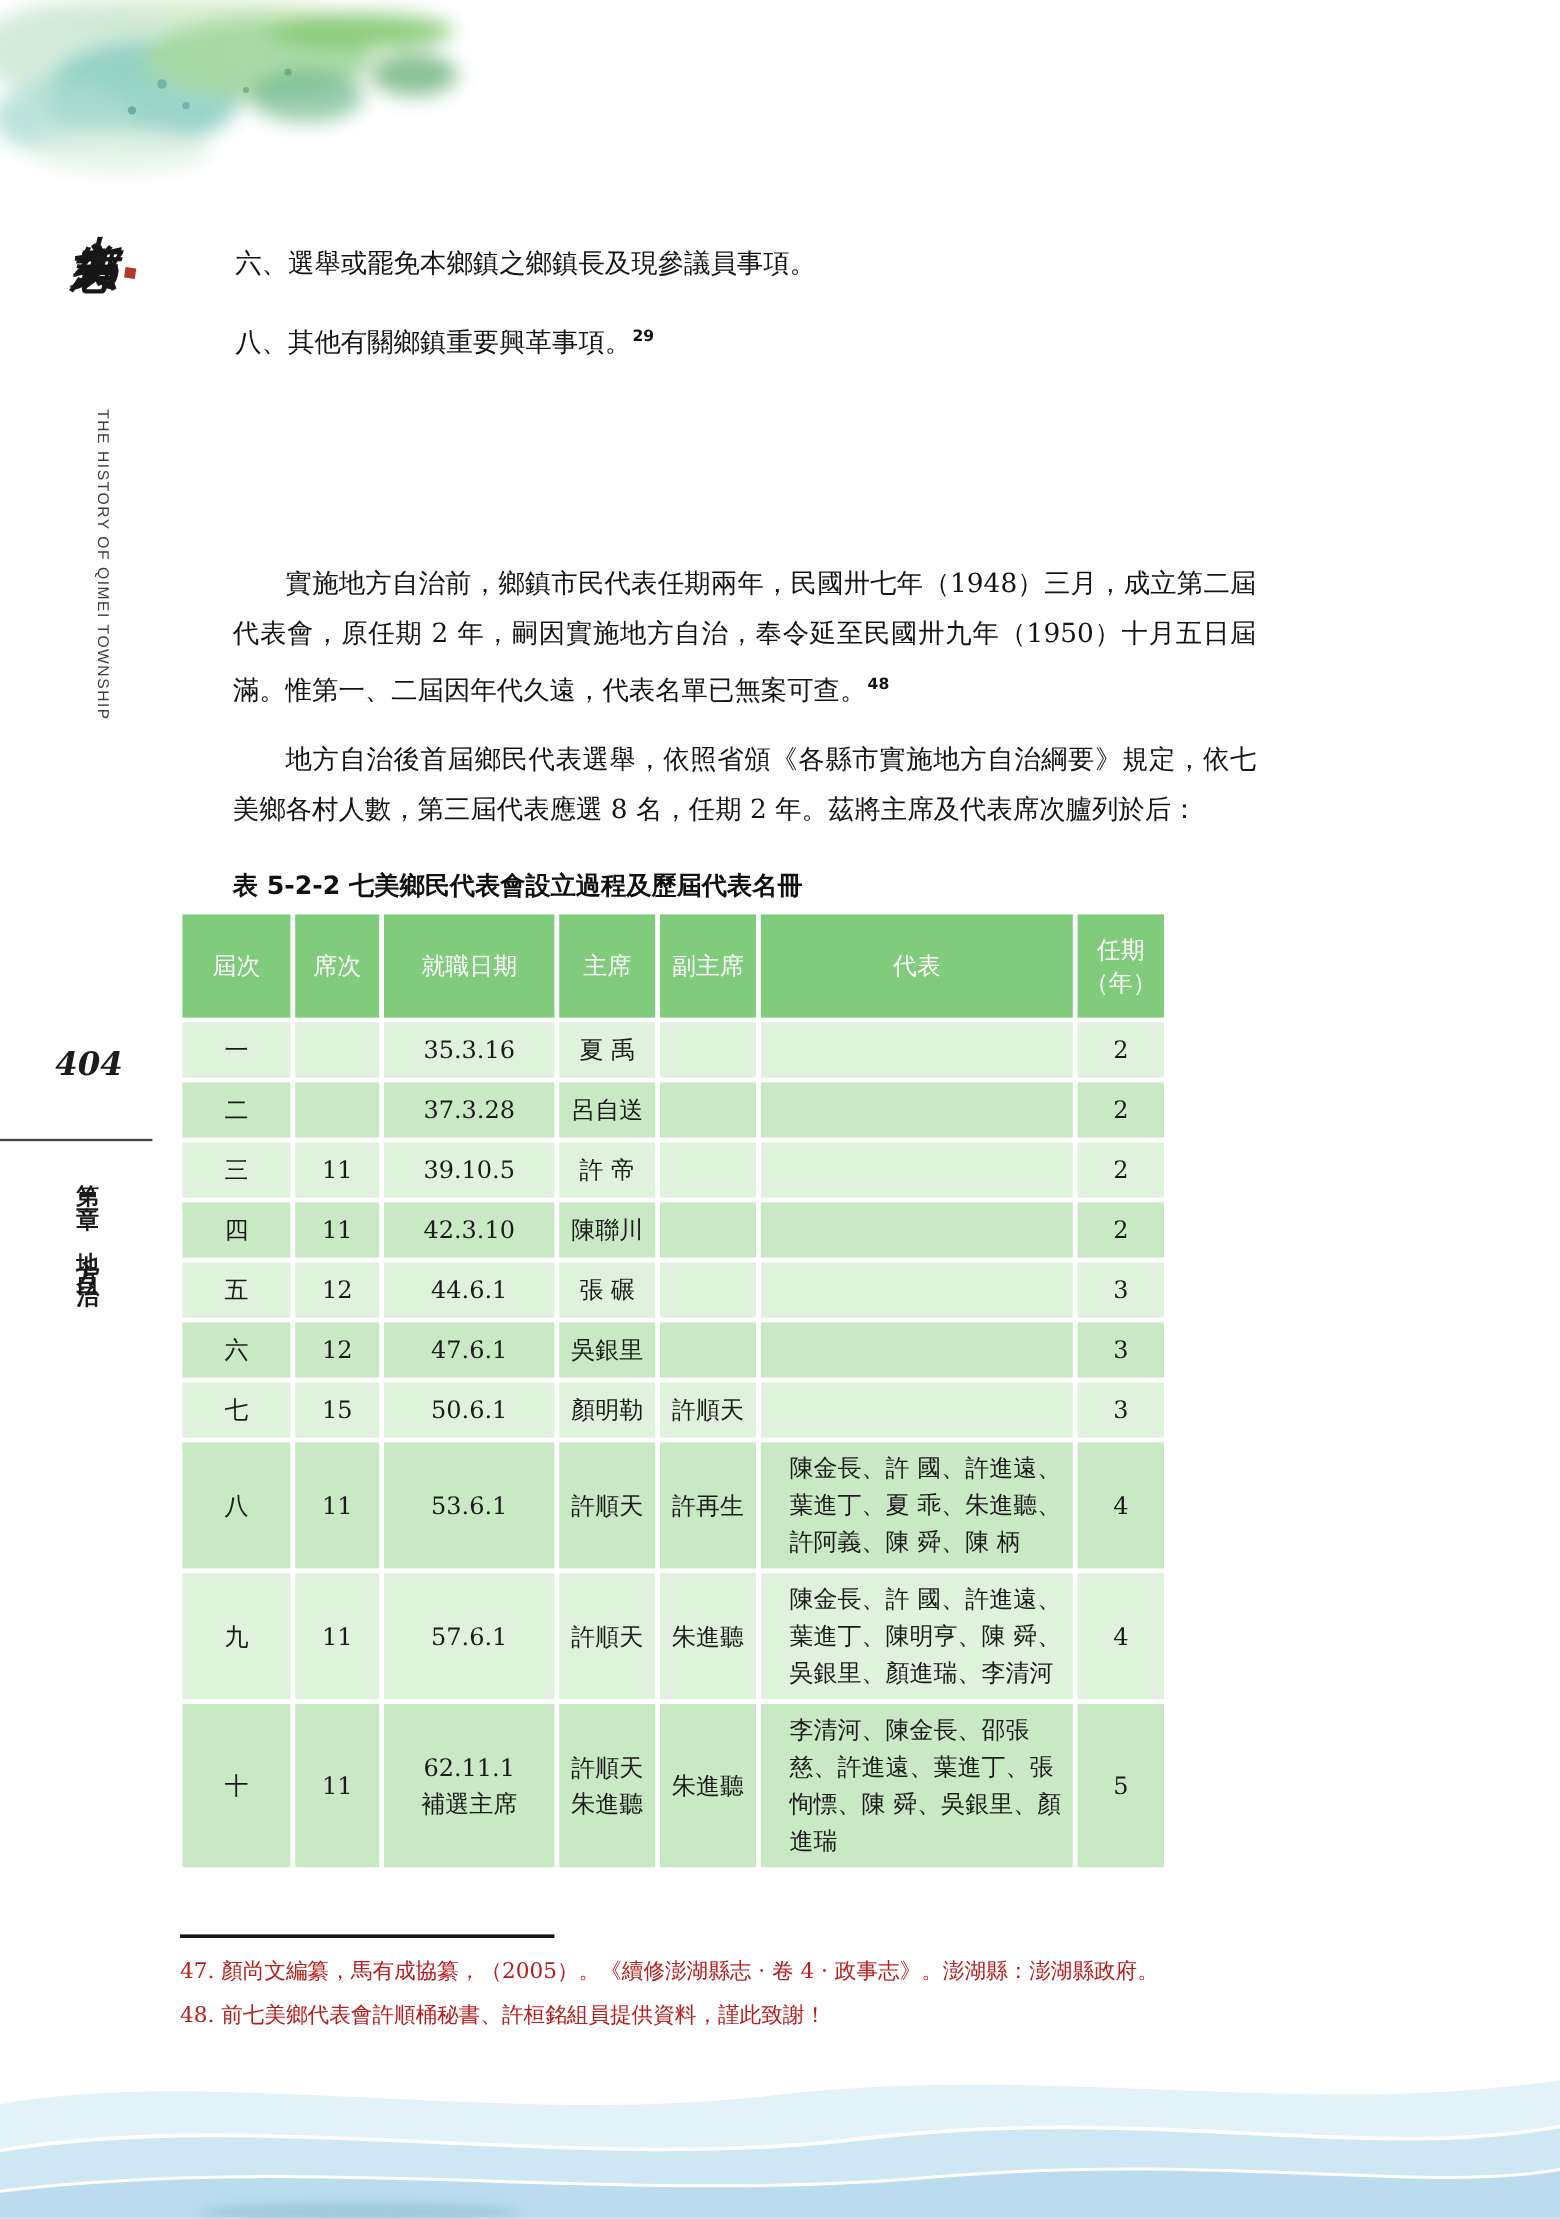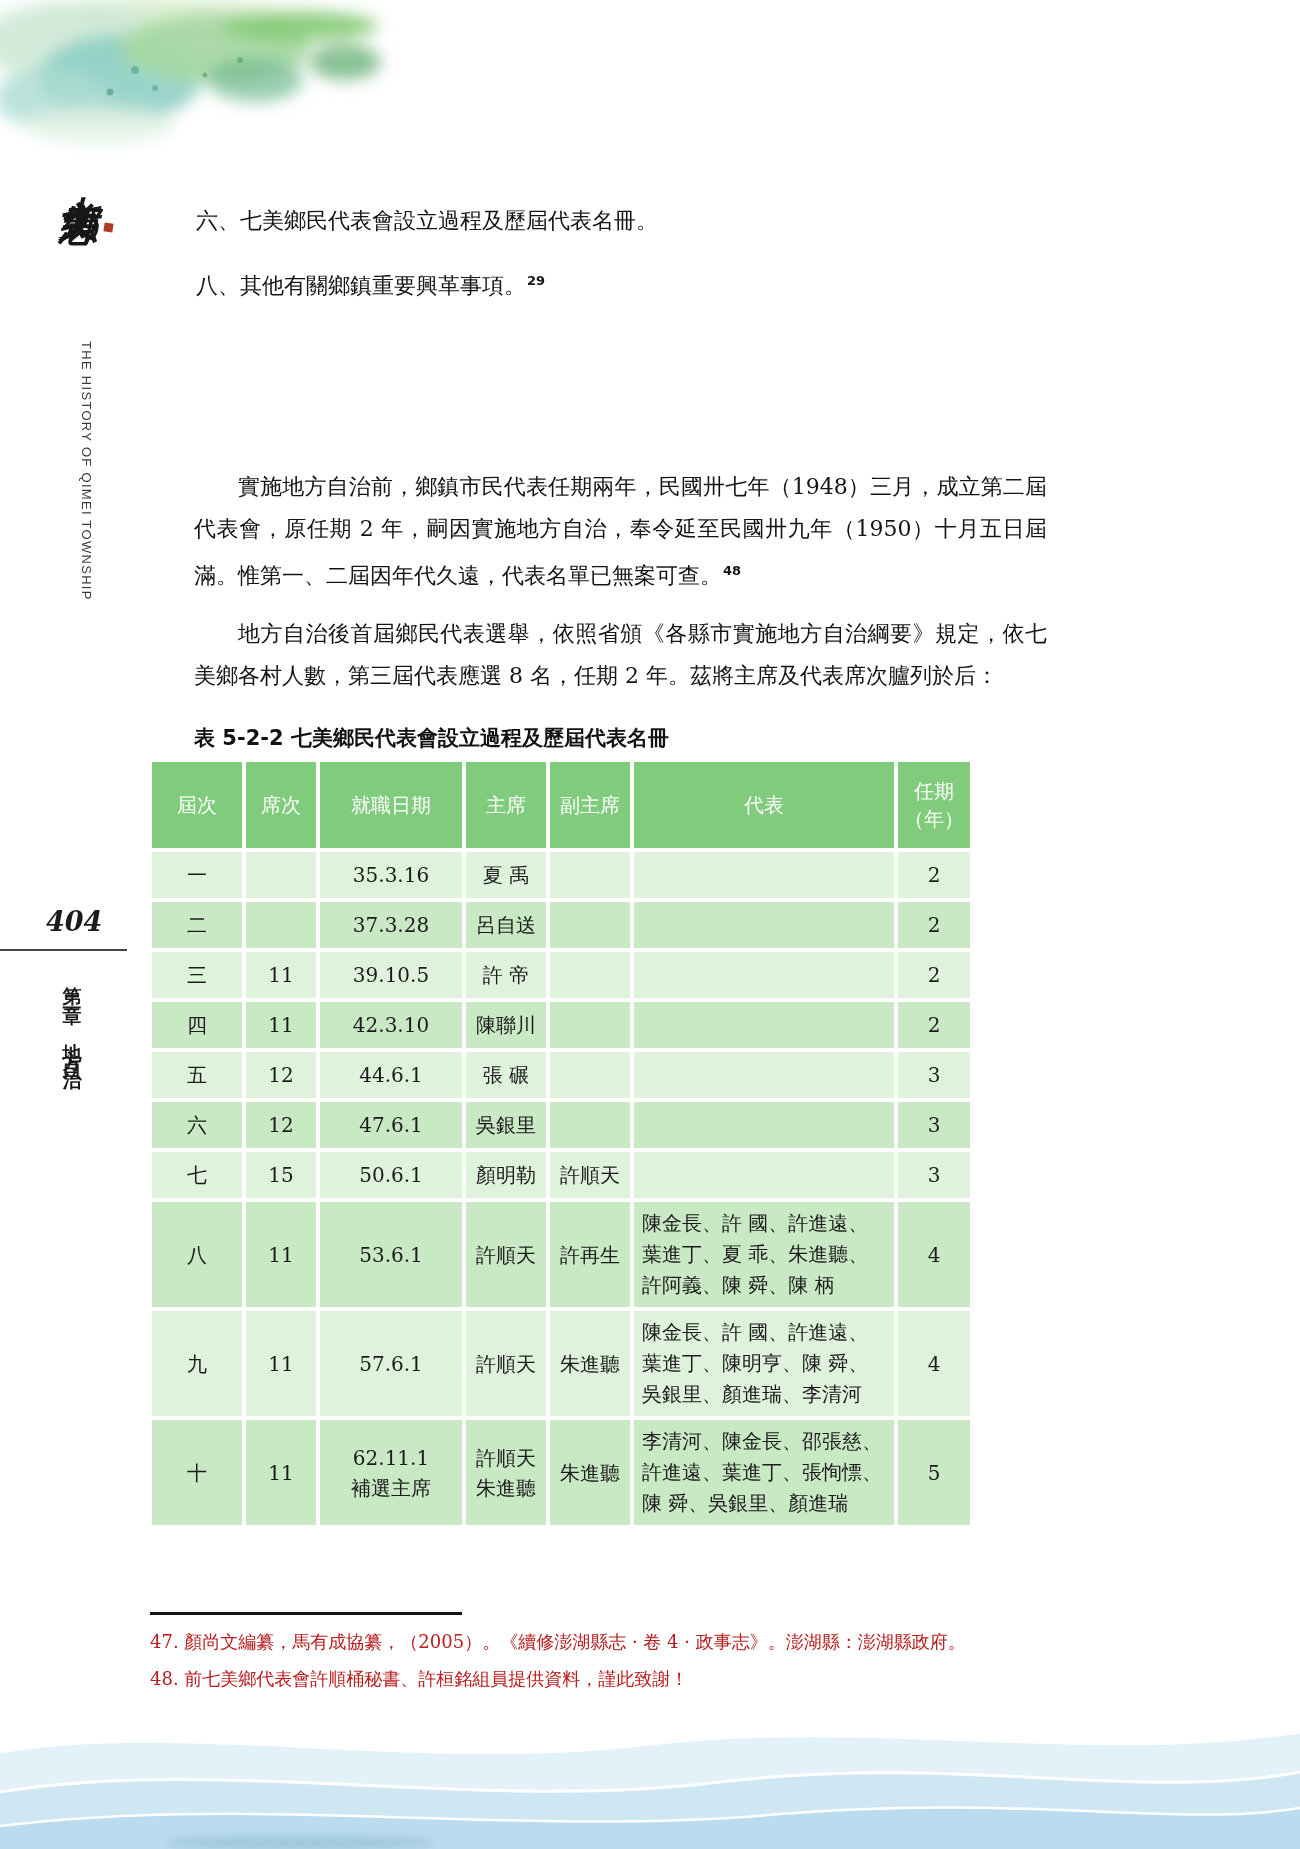--- a/index.html
+++ b/index.html
@@ -18,21 +18,21 @@
     writing-mode:vertical-rl; font-size:38px; font-weight:bold; font-style:italic;
     letter-spacing:3px; color:#171717; font-family:"DejaVu Serif", serif;
   }
   .seal { position:absolute; left:104px; top:223px; width:9px; height:9px; background:#b23a28; transform:rotate(8deg); }
   .book-subtitle {
     position:absolute; left:79px; top:341px;
     writing-mode:vertical-rl; font-family:"Liberation Sans", sans-serif;
     font-size:13px; letter-spacing:1.3px; color:#3c3c3c;
   }
   .page-number {
-    position:absolute; left:46px; top:906px;
+    position:absolute; left:46px; top:872px;
     font-size:27px; font-style:italic; font-weight:bold; color:#1c1c1c;
   }
   .sidebar-rule { position:absolute; left:0; top:949px; width:127px; height:2px; background:#454545; }
   .chapter {
     position:absolute; left:60px; top:972px;
     writing-mode:vertical-rl; font-family:"DejaVu Sans", sans-serif;
     font-weight:bold; font-size:19px; letter-spacing:9px; color:#1a1a1a;
   }
 
   
@@ -61,21 +61,21 @@
     font-size:20px; height:84px; white-space:pre-line; line-height:28px;
     font-family:"DejaVu Serif", serif;
   }
   .rep-table td {
     font-size:20px; height:34px; padding:6px 6px; white-space:pre-line;
     line-height:30px; color:#1b1b1b;
   }
   .rep-table tr.light td { background:var(--row-light,#dff2dc); }
   .rep-table tr.dark  td { background:var(--row-dark,#c9e9c4); }
   .rep-table td.ctr { text-align:center; }
-  .rep-table td.rep { text-align:left; padding-left:8px; line-height:31px; }
+  .rep-table td.rep { text-align:left; padding-left:24px; line-height:31px; }
 
   
   .fn-rule { position:absolute; left:150px; top:1612px; width:312px; height:3px; background:#161616; }
   .footnote { position:absolute; left:150px; font-size:18px; color:#b91c1c; white-space:nowrap; }
   .footnote-1 { top:1630px; }
   .footnote-2 { top:1667px; }
 
   
   .footer-waves { position:absolute; left:0; bottom:0; width:1300px; height:155px; pointer-events:none; }
 </style>
@@ -113,21 +113,21 @@
   </div>
 
   <div class="book-title">七美鄉志</div>
   <span class="seal"></span>
   <div class="book-subtitle">THE HISTORY OF QIMEI TOWNSHIP</div>
   <div class="page-number">404</div>
   <div class="sidebar-rule"></div>
   <div class="chapter">第二章　地方自治</div>
 
   <div class="list-block">
-    <div class="list-item"><span>六、七美鄉民代表會設立過程及歷屆代表名冊。</span></div>
+    <div class="list-item"><span>六、選舉或罷免本鄉鎮之鄉鎮長及現參議員事項。</span></div>
     <div class="list-item"><span>八、其他有關鄉鎮重要興革事項。</span><sup class="fn-ref">29</sup></div>
   </div>
 
   <p class="para para-1"><span>實施地方自治前，鄉鎮市民代表任期兩年，民國卅七年（1948）三月，成立第二屆代表會，原任期 2 年，嗣因實施地方自治，奉令延至民國卅九年（1950）十月五日屆滿。惟第一、二屆因年代久遠，代表名單已無案可查。</span><sup class="fn-ref">48</sup></p>
   <p class="para para-2"><span>地方自治後首屆鄉民代表選舉，依照省頒《各縣市實施地方自治綱要》規定，依七美鄉各村人數，第三屆代表應選 8 名，任期 2 年。茲將主席及代表席次臚列於后：</span></p>
 
   <div class="table-caption">表 5-2-2 七美鄉民代表會設立過程及歷屆代表名冊</div>
   <table class="rep-table">
     <colgroup>
       <col style="width:90px">

